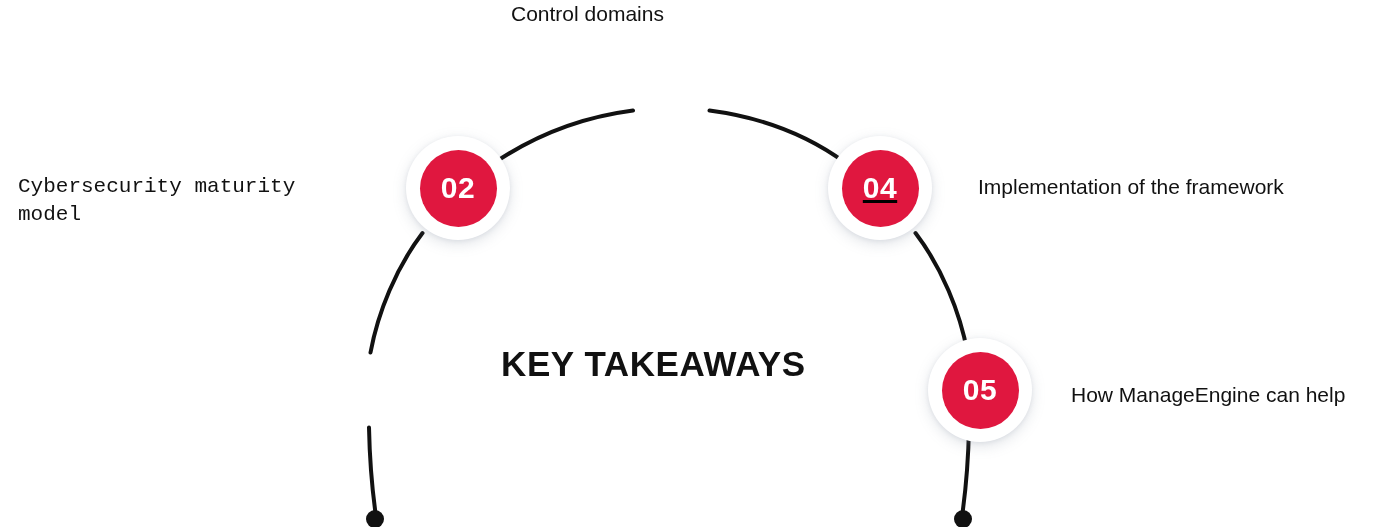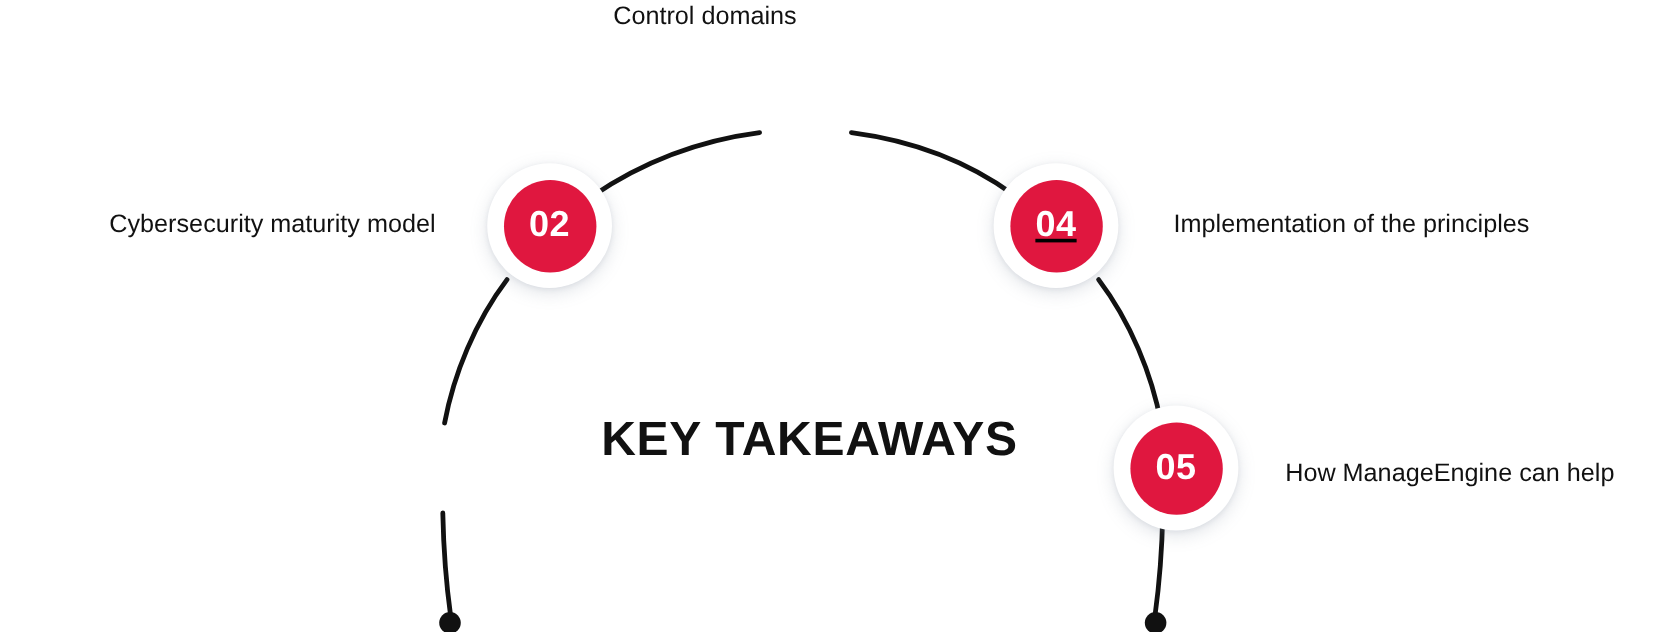--- a/index.html
+++ b/index.html
@@ -57,27 +57,27 @@
   }
   .label {
     position: absolute;
     color: #111111;
     font-size: 21px;
     line-height: 1.35;
     white-space: pre-line;
     z-index: 4;
   }
   .label-right { text-align: left; }
-  .label-left  { text-align: right; }
+  .label-left  { text-align: left; font-family: Liberation Mono, monospace; }
   .label-center{ text-align: left; }
 
   #center-title {
     position: absolute;
     color: #111111;
-    font-size: 40px;
+    font-size: 35px;
     font-weight: bold;
     letter-spacing: 0.6px;
     z-index: 6;
     white-space: nowrap;
   }
 </style>
 </head>
 <body>
 
 <div id="canvas">
@@ -105,21 +105,21 @@
   </div>
   <div class="label label-left" style="left:18px; top:173px; width:345px;">Cybersecurity maturity model</div>
 
   <div class="label label-center" style="left:511px; top:0px; width:320px;">Control domains</div>
 
   <div class="node" style="left:828px; top:136px;text-decoration:underline;">
     <div class="node-disc">
       <span class="node-num">04</span>
     </div>
   </div>
-  <div class="label label-right" style="left:978px; top:173px; width:400px;">Implementation of the principles</div>
+  <div class="label label-right" style="left:978px; top:173px; width:400px;">Implementation of the framework</div>
 
   <div class="node" style="left:928px; top:338px;">
     <div class="node-disc">
       <span class="node-num">05</span>
     </div>
   </div>
   <div class="label label-right" style="left:1071px; top:381px; width:330px;">How ManageEngine can help</div>
 
   <div id="center-title" style="left:501px; top:344px;">KEY TAKEAWAYS</div>
 

